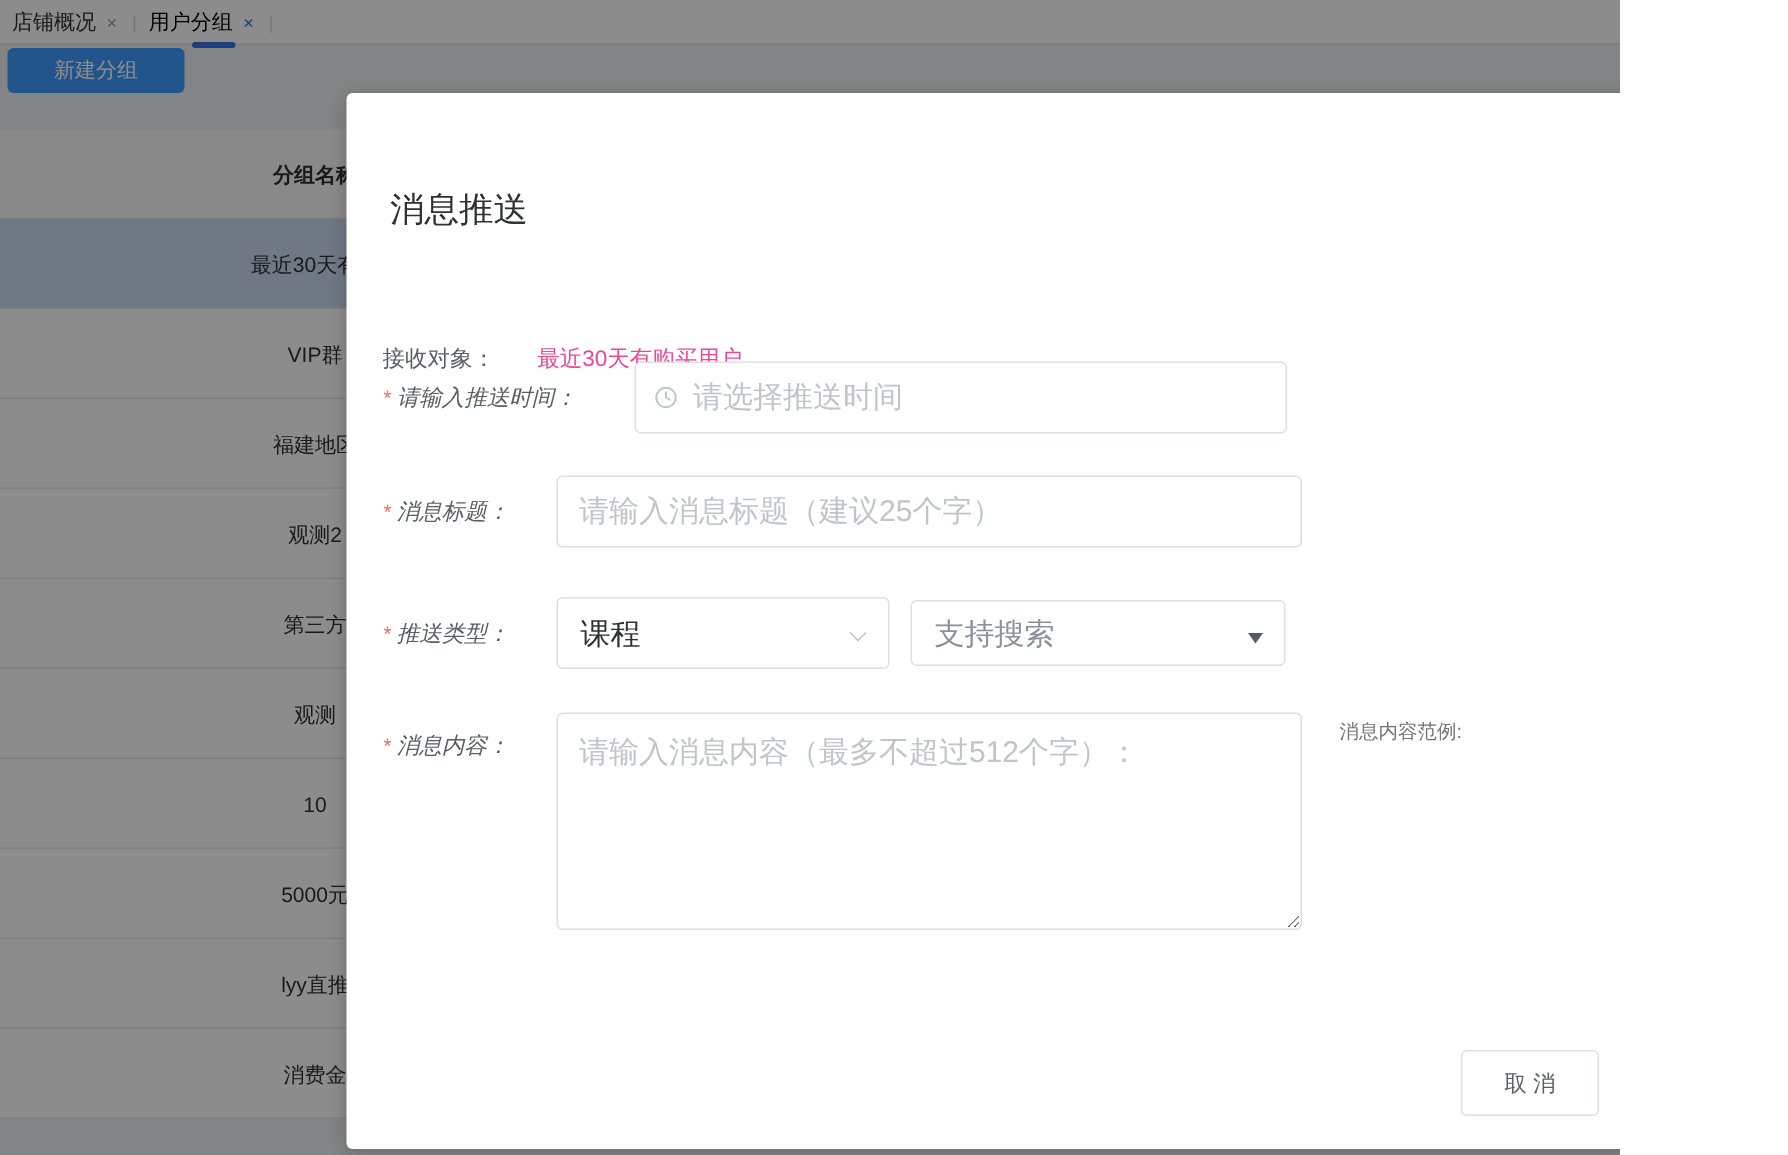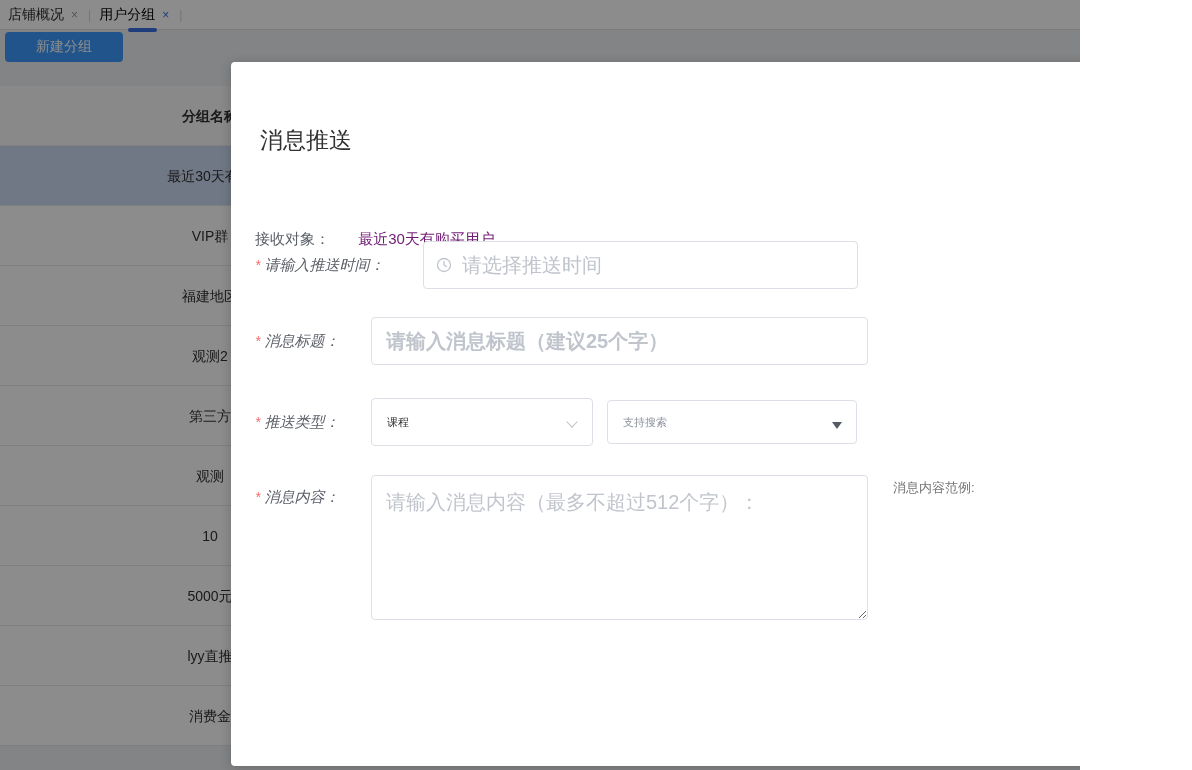--- a/index.html
+++ b/index.html
@@ -34,45 +34,45 @@
   
   .modal { position:absolute; left:231px; top:62px; width:955px; height:704px; background:#fff;
            border-radius:4px; box-shadow:0 2px 12px rgba(0,0,0,0.2); }
   .modal-title { position:absolute; left:29px; top:78px; transform:translateY(-50%);
                  font-size:23px; color:#303133; }
   .modal-close { position:absolute; right:18px; top:72px; width:24px; height:24px; line-height:24px;
                  text-align:center; font-size:20px; color:#9aa3b5; cursor:pointer; background:none; border:none; }
 
   .recipient-row { position:absolute; left:24px; top:168px; font-size:15px; }
   .recipient-label { color:#5a5e66; }
-  .recipient-value { color:#701a75; margin-left:24px; }
+  .recipient-value { color:#ec4899; margin-left:24px; }
 
   .form-row { position:absolute; left:0; width:100%; }
   .form-label { position:absolute; left:24px; font-size:15px; color:#5a5e66; white-space:nowrap;font-style:italic; }
   .req { color:#f56c6c; margin-right:4px; font-size:14px; }
 
   .row-time  { top:179px; height:48px; }
   .row-title { top:255px; height:48px; }
   .row-type  { top:336px; height:48px; }
   .row-content { top:413px; height:145px; }
   .row-time .form-label, .row-title .form-label, .row-type .form-label { top:0; line-height:48px; }
   .row-content .form-label { top:13px; }
 
   .ipt { border:1px solid #dcdfe6; border-radius:4px; font-size:20px; color:#303133;
          font-family:"Liberation Sans","DejaVu Sans",sans-serif; outline:none; }
   .ipt::placeholder { color:#c0c4cc; }
 
   .time-wrap { position:absolute; left:192px; top:0; width:435px; height:48px; }
   .time-wrap input { width:100%; height:100%; padding:0 12px 0 38px; }
   .clock-icon { position:absolute; left:13px; top:16px; width:16px; height:16px; pointer-events:none; }
 
-  .title-input { position:absolute; left:140px; top:0; width:497px; height:48px; padding:0 14px;font-weight:bold; }
+  .title-input { position:absolute; left:140px; top:0; width:497px; height:48px; padding:0 14px; }
 
   .select { position:absolute; top:0; height:48px; border:1px solid #dcdfe6; border-radius:4px;
-            display:flex; align-items:center; padding:0 30px 0 15px; font-size:11px; cursor:pointer;
+            display:flex; align-items:center; padding:0 30px 0 15px; font-size:20px; cursor:pointer;
             background:#fff; }
   .select-course { left:140px; width:222px; color:#303133; }
   .select-search { left:376px; top:2px; width:250px; height:44px; color:#8b919c; }
   .chevron-down { position:absolute; right:16px; top:19px; width:8px; height:8px;
                   border-right:1.5px solid #c0c4cc; border-bottom:1.5px solid #c0c4cc;
                   transform:rotate(45deg); }
   .triangle-down { position:absolute; right:14px; top:21px; width:0; height:0;
                    border-left:5px solid transparent; border-right:5px solid transparent;
                    border-top:7px solid #545b64; }
 
@@ -195,15 +195,19 @@
       <div class="form-label">
         <span class="req">*</span><span>消息内容：</span>
       </div>
       <textarea class="ipt content-textarea" placeholder="请输入消息内容（最多不超过512个字）：" style=""></textarea>
     </div>
 
     <div class="example">
       <div class="example-title">消息内容范例:</div>
     </div>
 
+    <div class="btn-row">
+      <button class="btn btn-cancel">取 消</button>
+      <button class="btn btn-send">发送</button>
+    </div>
   </div>
 
 </div>
 
 </body></html>

